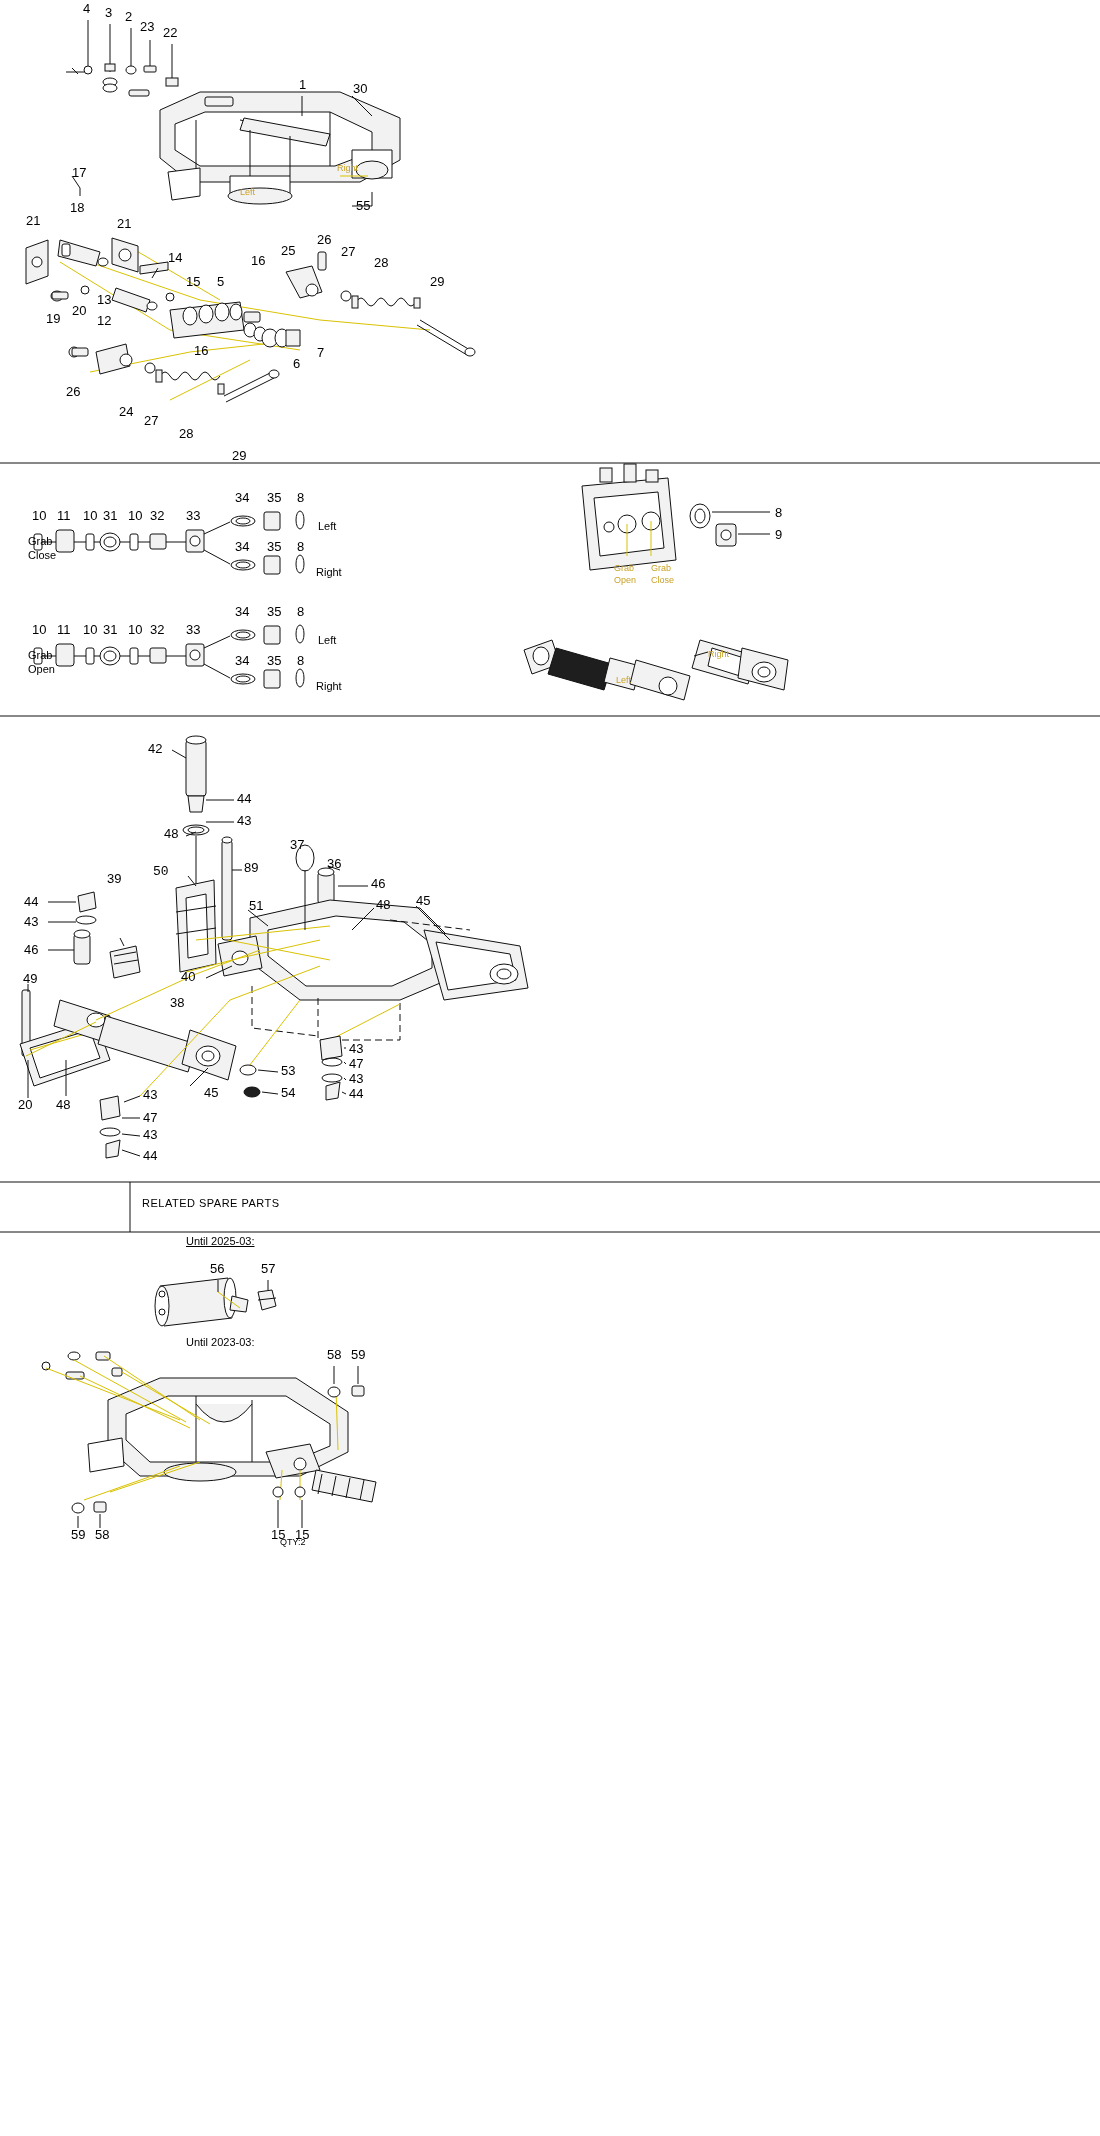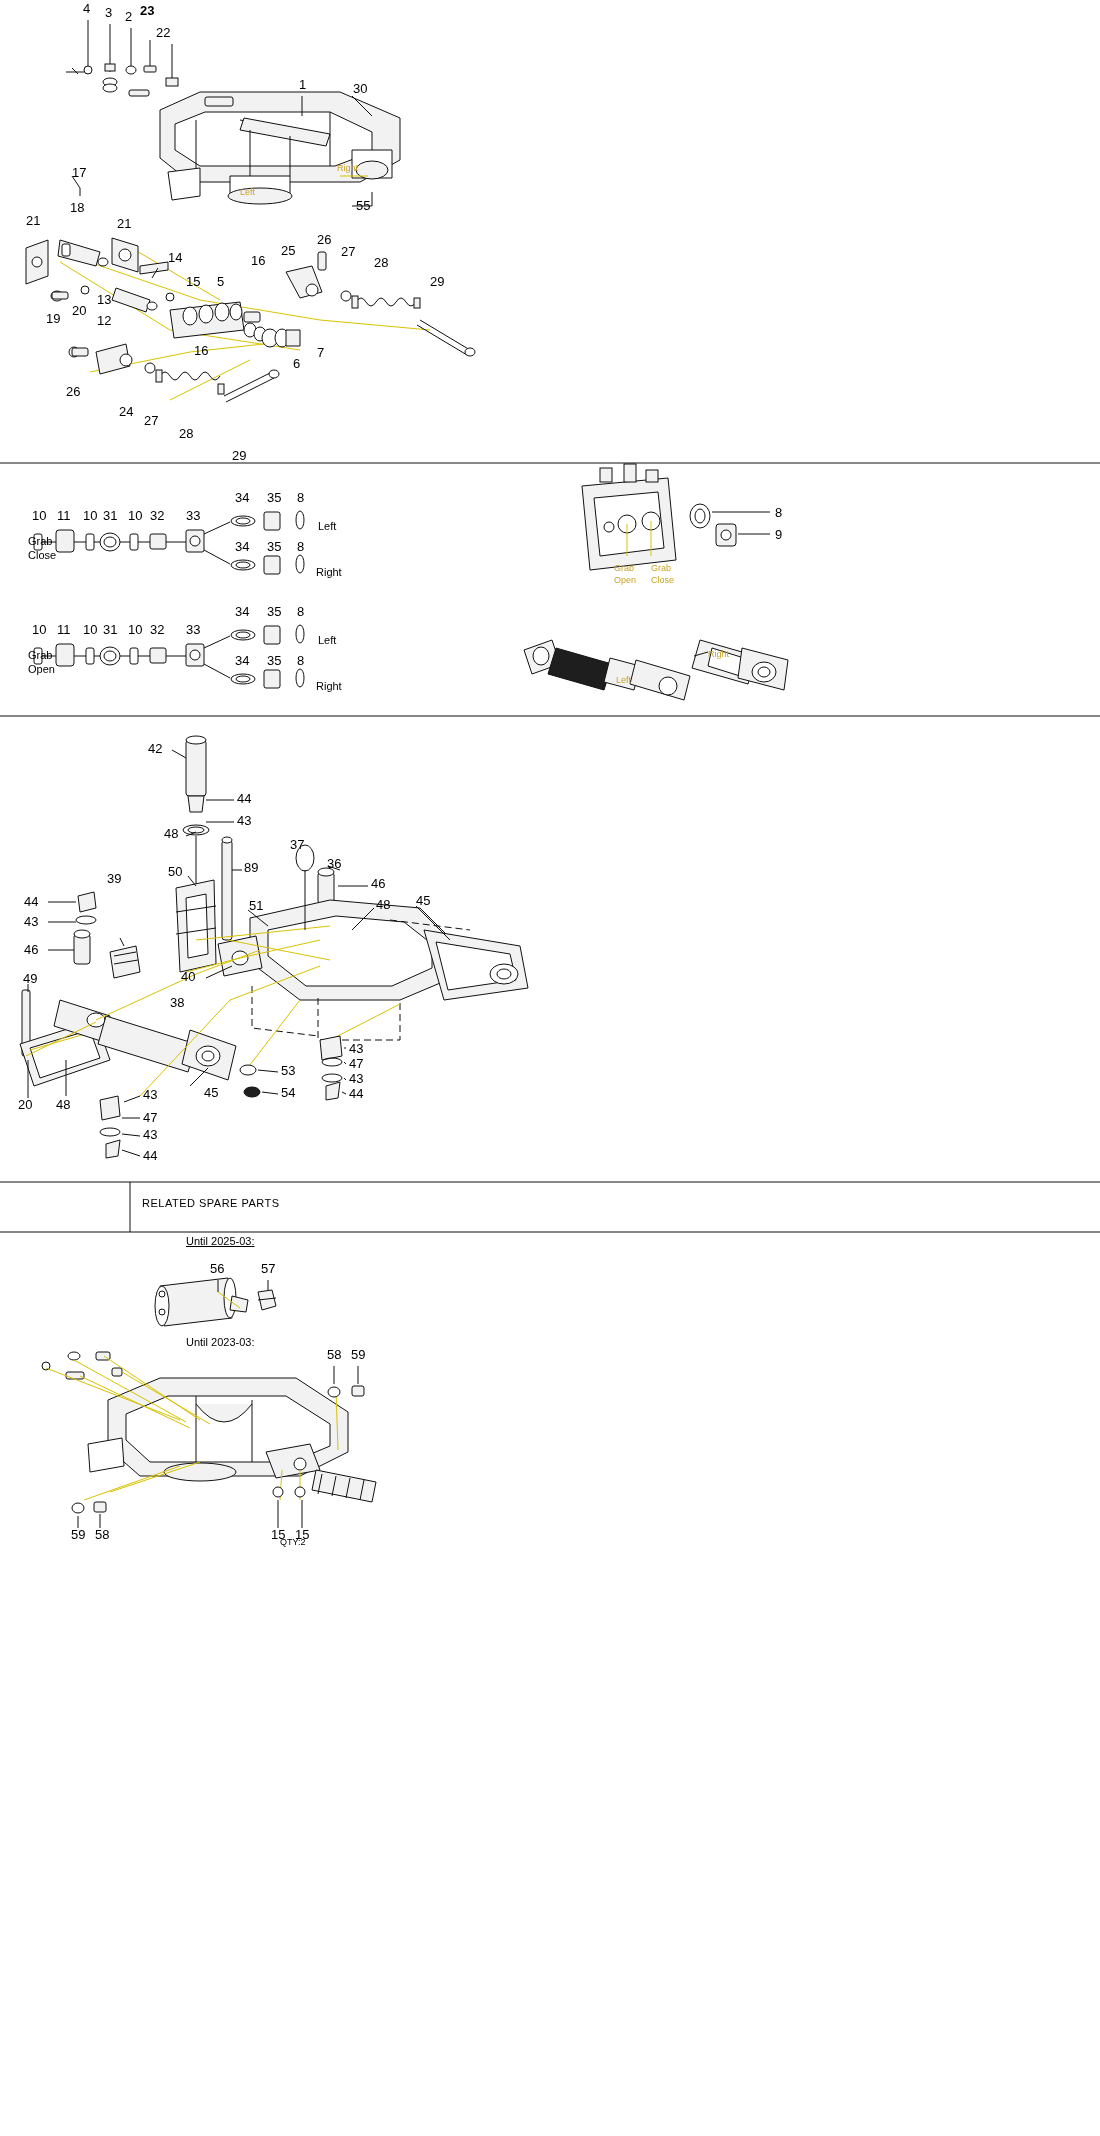--- a/index.html
+++ b/index.html
@@ -385,22 +385,22 @@
       <ellipse class="sh" cx="300" cy="1492" rx="5" ry="5"></ellipse>
       <line class="ln" x1="278" y1="1500" x2="278" y2="1528"></line>
       <line class="ln" x1="302" y1="1500" x2="302" y2="1528"></line>
     </g>
   </svg>
 
   <div>
     <span class="lbl" style="left:83px;top:2px;">4</span>
     <span class="lbl" style="left:105px;top:6px;">3</span>
     <span class="lbl" style="left:125px;top:10px;">2</span>
-    <span class="lbl" style="left:140px;top:4px;font-weight:bold;">23</span>
-    <span class="lbl" style="left:156px;top:26px;">22</span>
+    <span class="lbl" style="left:140px;top:20px;">23</span>
+    <span class="lbl" style="left:163px;top:26px;">22</span>
     <span class="lbl" style="left:299px;top:78px;">1</span>
     <span class="lbl" style="left:353px;top:82px;">30</span>
     <span class="lbl" style="left:356px;top:199px;">55</span>
     <span class="lbl" style="left:72px;top:166px;">17</span>
     <span class="lbl" style="left:26px;top:214px;">21</span>
     <span class="lbl" style="left:70px;top:201px;">18</span>
     <span class="lbl" style="left:117px;top:217px;">21</span>
     <span class="lbl" style="left:46px;top:312px;">19</span>
     <span class="lbl" style="left:72px;top:304px;">20</span>
     <span class="lbl" style="left:97px;top:293px;">13</span>
@@ -477,21 +477,21 @@
     <span class="lbl" style="left:148px;top:742px;">42</span>
     <span class="lbl" style="left:237px;top:792px;">44</span>
     <span class="lbl" style="left:237px;top:814px;">43</span>
     <span class="lbl" style="left:164px;top:827px;">48</span>
     <span class="lbl" style="left:244px;top:861px;">89</span>
     <span class="lbl" style="left:290px;top:838px;">37</span>
     <span class="lbl" style="left:327px;top:857px;">36</span>
     <span class="lbl" style="left:371px;top:877px;">46</span>
     <span class="lbl" style="left:376px;top:898px;">48</span>
     <span class="lbl" style="left:416px;top:894px;">45</span>
-    <span class="lbl" style="left:168px;top:865px;">50</span>
+    <span class="lbl" style="left:153px;top:865px;font-family:Liberation Mono, monospace;">50</span>
     <span class="lbl" style="left:249px;top:899px;">51</span>
     <span class="lbl" style="left:24px;top:895px;">44</span>
     <span class="lbl" style="left:24px;top:915px;">43</span>
     <span class="lbl" style="left:24px;top:943px;">46</span>
     <span class="lbl" style="left:107px;top:872px;">39</span>
     <span class="lbl" style="left:181px;top:970px;">40</span>
     <span class="lbl" style="left:23px;top:972px;">49</span>
     <span class="lbl" style="left:170px;top:996px;">38</span>
     <span class="lbl" style="left:18px;top:1098px;">20</span>
     <span class="lbl" style="left:56px;top:1098px;">48</span>

